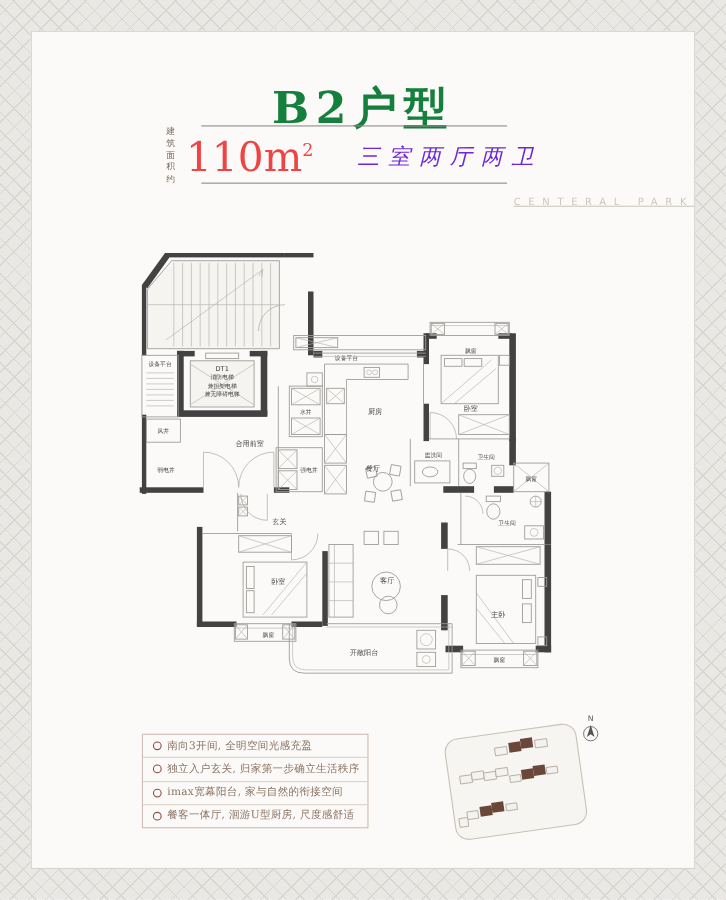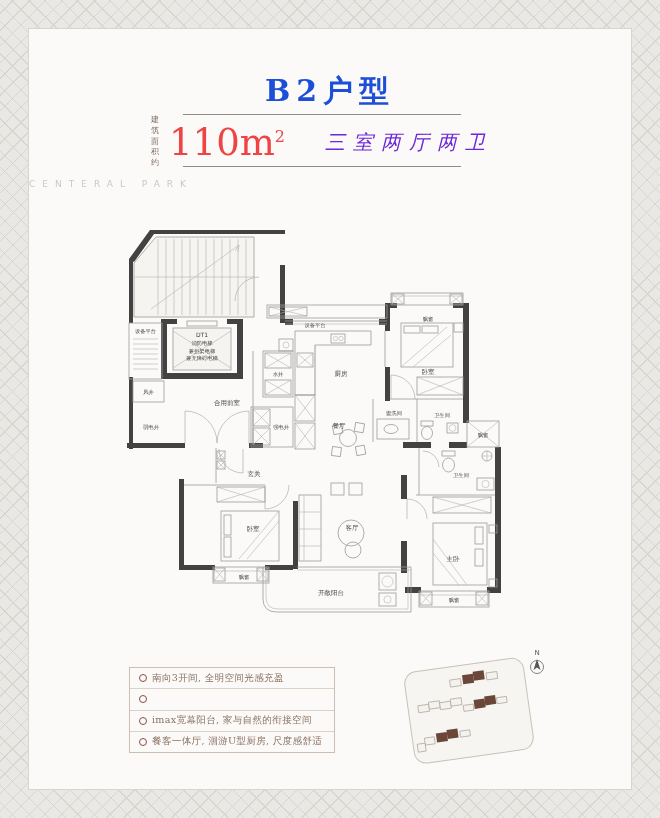--- a/index.html
+++ b/index.html
@@ -10,38 +10,39 @@
       repeating-linear-gradient(45deg,#d9d6d2 0 1px,transparent 1px 11px,#d9d6d2 11px 12px,transparent 12px 23px),
       repeating-linear-gradient(-45deg,#d9d6d2 0 1px,transparent 1px 11px,#d9d6d2 11px 12px,transparent 12px 23px);
     font-family:"DejaVu Serif","Liberation Serif",serif;
   }
   .card{
     position:absolute;left:28px;top:28px;width:604px;height:762px;
     background:#fbfaf8;border:1px solid #d8d5d0;box-sizing:border-box;
   }
   .title{
     position:absolute;left:0;top:42px;width:100%;text-align:center;
-    font-size:30px;font-weight:700;letter-spacing:6px;color:#1d4ed8;
+    font-size:40px;font-weight:700;letter-spacing:6px;color:#15803d;
   }
   .rule{position:absolute;left:154px;width:278px;height:1px;background:#8f8b85;}
   .rule.r1{top:85px;}
   .rule.r2{top:137px;}
   .area-row{
     position:absolute;left:154px;top:90px;width:278px;height:46px;
     display:flex;align-items:center;justify-content:center;color:#7c695e;
   }
   .area-prefix{font-size:8px;line-height:1.35;letter-spacing:2px;text-align:right;margin-right:8px;}
   .area-value{font-size:37px;color:#ef4444;line-height:1;}
   .area-value sup{font-size:16px;}
   .area-div{width:1px;height:28px;background:#94826f;margin:0 20px;}
   .layout-spec{font-size:20px;letter-spacing:8px;color:#6d28d9;white-space:nowrap;font-style:italic;}
   .watermark{
-    position:absolute;left:0;top:150px;width:100%;text-align:left;
+    position:absolute;left:0;top:150px;width:100%;text-align:right;
     font-size:9px;letter-spacing:7px;color:#ccc7c0;
     font-family:"DejaVu Sans","Liberation Sans",sans-serif;
+    text-decoration:underline;
   }
   svg.fp{position:absolute;left:87px;top:194px;width:420px;height:404px;}
   svg.sp{position:absolute;left:372px;top:610px;width:150px;height:130px;}
   
   .w{fill:#424242;stroke:none;}
   .ln{fill:none;stroke:#9b9b98;stroke-width:0.8;}
   .lnf{fill:#f5f4f1;stroke:#9b9b98;stroke-width:0.8;}
   .thin{fill:none;stroke:#b4b2ae;stroke-width:0.6;}
   .arc{fill:none;stroke:#b0aeaa;stroke-width:0.7;}
   .lbl{font-family:"DejaVu Sans","Liberation Sans",sans-serif;font-size:6.5px;fill:#4a4a4a;text-anchor:middle;}
@@ -372,20 +373,21 @@
       </g>
     </svg>
 
     <div class="features">
       <div class="feat-row">
         <span class="feat-dot"></span>
         <span class="feat-text">南向3开间, 全明空间光感充盈</span>
       </div>
       <div class="feat-row">
         <span class="feat-dot"></span>
+        <span class="feat-text">独立入户玄关, 归家第一步确立生活秩序</span>
       </div>
       <div class="feat-row">
         <span class="feat-dot"></span>
         <span class="feat-text">imax宽幕阳台, 家与自然的衔接空间</span>
       </div>
       <div class="feat-row">
         <span class="feat-dot"></span>
         <span class="feat-text">餐客一体厅, 洄游U型厨房, 尺度感舒适</span>
       </div>
     </div>

